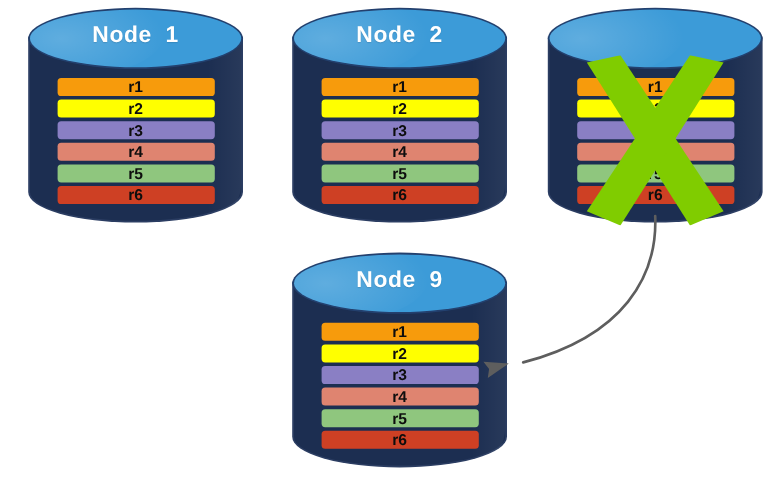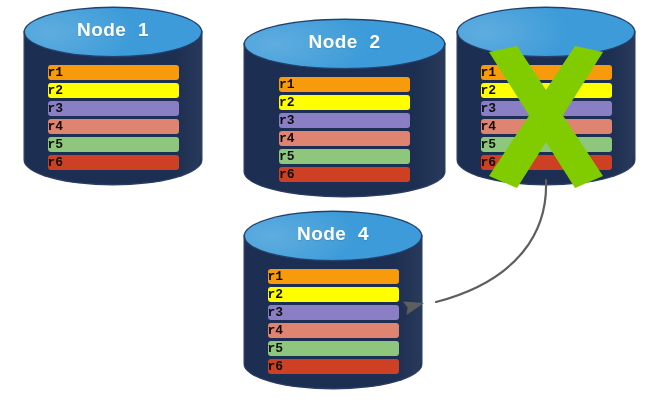--- a/index.html
+++ b/index.html
@@ -103,23 +103,22 @@
   }
   .record {
     position: relative;
     margin: 0 auto 3px auto;
     height: 15px;
     border-radius: 3px;
     color: #0d0d0d;
     font-weight: bold;
     font-size: 13px;
     line-height: 15px;
-    text-align: left;
+    text-align: center;
     box-sizing: border-box;
-    font-family: Liberation Mono, monospace;
   }
   .record:last-child { margin-bottom: 0; }
 
   
   .cross {
     position: absolute;
     z-index: 5;
     pointer-events: none;
   }
 
@@ -148,21 +147,21 @@
         <div class="node-title" style="color: rgb(255, 255, 255);">Node  1</div>
         <div class="records" style="top: 57px;">
           <div class="record" style="background: rgb(247, 155, 12); width: 131px; color: rgb(13, 13, 13);">r1</div>
           <div class="record" style="background: rgb(255, 255, 0); width: 131px; color: rgb(13, 13, 13);">r2</div>
           <div class="record" style="background: rgb(138, 127, 196); width: 131px; color: rgb(13, 13, 13);">r3</div>
           <div class="record" style="background: rgb(223, 132, 112); width: 131px; color: rgb(13, 13, 13);">r4</div>
           <div class="record" style="background: rgb(143, 198, 126); width: 131px; color: rgb(13, 13, 13);">r5</div>
           <div class="record" style="background: rgb(206, 64, 36); width: 131px; color: rgb(13, 13, 13);">r6</div>
         </div>
       </div>
-      <div class="node" style="left: 245px; top: 8px; width: 199px; height: 176px; margin-top: 12px;">
+      <div class="node" style="left: 245px; top: 8px; width: 176px; height: 176px;">
         <div class="node-cyl">
           <div class="cyl-body" style="background: rgb(28, 46, 81);"></div>
           <div class="cyl-top" style="background: rgb(60, 155, 216);"></div>
         </div>
         <div class="node-title" style="color: rgb(255, 255, 255);">Node  2</div>
         <div class="records" style="top: 57px;">
           <div class="record" style="background: rgb(247, 155, 12); width: 131px; color: rgb(13, 13, 13);">r1</div>
           <div class="record" style="background: rgb(255, 255, 0); width: 131px; color: rgb(13, 13, 13);">r2</div>
           <div class="record" style="background: rgb(138, 127, 196); width: 131px; color: rgb(13, 13, 13);">r3</div>
           <div class="record" style="background: rgb(223, 132, 112); width: 131px; color: rgb(13, 13, 13);">r4</div>
@@ -182,21 +181,21 @@
           <div class="record" style="background: rgb(223, 132, 112); width: 131px; color: rgb(13, 13, 13);">r4</div>
           <div class="record" style="background: rgb(143, 198, 126); width: 131px; color: rgb(13, 13, 13);">r5</div>
           <div class="record" style="background: rgb(206, 64, 36); width: 131px; color: rgb(13, 13, 13);">r6</div>
         </div>
       </div>
       <div class="node" style="left: 245px; top: 212px; width: 176px; height: 176px;">
         <div class="node-cyl">
           <div class="cyl-body" style="background: rgb(28, 46, 81);"></div>
           <div class="cyl-top" style="background: rgb(60, 155, 216);"></div>
         </div>
-        <div class="node-title" style="color: rgb(255, 255, 255);">Node  4</div>
+        <div class="node-title" style="color: rgb(255, 255, 255);">Node  9</div>
         <div class="records" style="top: 57px;">
           <div class="record" style="background: rgb(247, 155, 12); width: 131px; color: rgb(13, 13, 13);">r1</div>
           <div class="record" style="background: rgb(255, 255, 0); width: 131px; color: rgb(13, 13, 13);">r2</div>
           <div class="record" style="background: rgb(138, 127, 196); width: 131px; color: rgb(13, 13, 13);">r3</div>
           <div class="record" style="background: rgb(223, 132, 112); width: 131px; color: rgb(13, 13, 13);">r4</div>
           <div class="record" style="background: rgb(143, 198, 126); width: 131px; color: rgb(13, 13, 13);">r5</div>
           <div class="record" style="background: rgb(206, 64, 36); width: 131px; color: rgb(13, 13, 13);">r6</div>
         </div>
       </div>
     </div>

